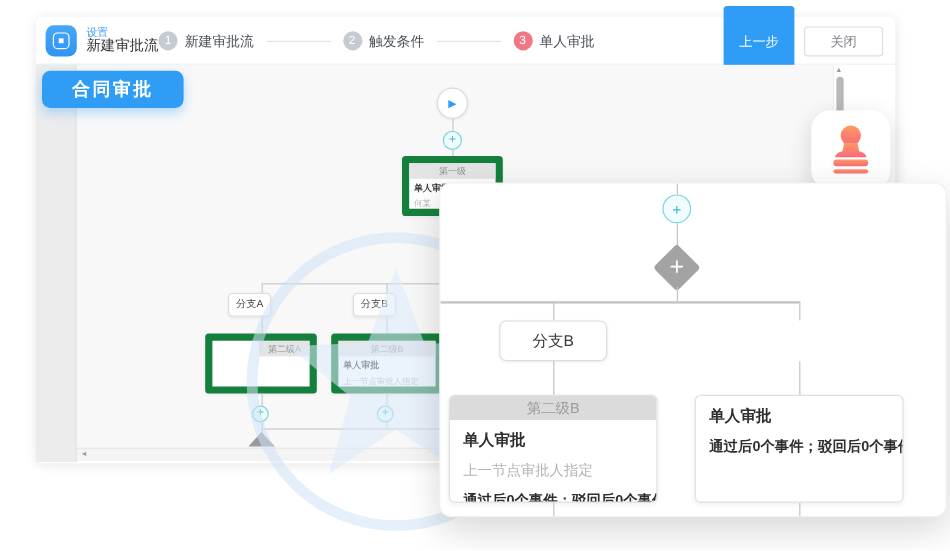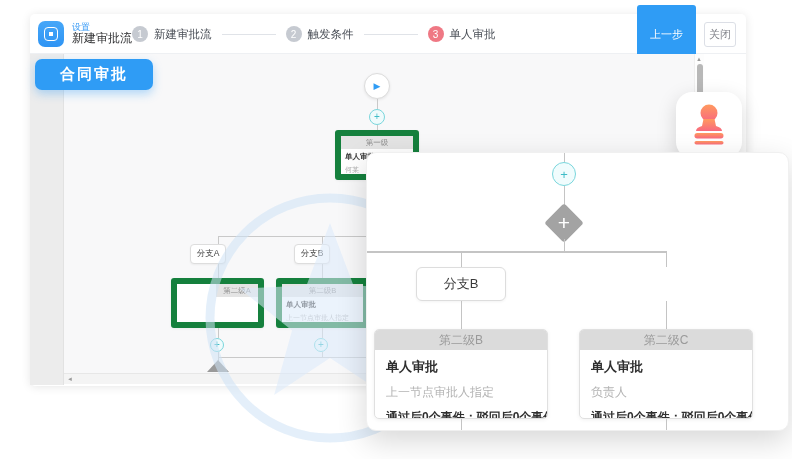--- a/index.html
+++ b/index.html
@@ -24,21 +24,21 @@
   .step { display:flex; align-items:center; gap:6px; }
   .step-circle { width:16px; height:16px; border-radius:50%; background:#c6cad1; color:#fff;
     font-size:10px; display:flex; align-items:center; justify-content:center; }
   .step-circle.active { background:#ef7884; }
   .step-label { font-size:11.5px; color:#4a4f57; }
   .step-line { width:54px; height:1px; background:#e0e3e8; margin:0 10px; }
   .topbar-actions { position:absolute; right:10px; top:0; height:40px; display:flex; align-items:center; gap:8px; }
   .btn-primary { background:#2f9cf5; color:#fff; border:none; border-radius:3px;
     font-size:11px; padding:22px 13px; cursor:pointer; }
   .btn-plain { background:#fff; color:#808289; border:1px solid #dcdfe6; border-radius:3px;
-    font-size:11px; padding:4px 4px; cursor:pointer; }
+    font-size:11px; padding:4px 21px; cursor:pointer; }
 
   
   .gutter { position:absolute; left:0; top:40px; width:34px; height:331px; background:#ececec; border-right:1px solid #e2e2e2; }
   .canvas { position:absolute; left:34px; top:40px; width:640px; height:319px; background:#f8f8f9; }
   .vscroll { position:absolute; left:664px; top:40px; width:10px; height:319px; background:#fdfdfd; border-left:1px solid #efefef; }
   .vscroll .arrow { position:absolute; left:1px; top:2px; font-size:6px; color:#9a9a9a; }
   .vscroll .thumb { position:absolute; left:2px; top:10px; width:6px; height:42px; background:#b8b8b8; border-radius:3px; }
   .hscroll { position:absolute; left:34px; top:359px; width:640px; height:11px; background:#f4f4f4; border-top:1px solid #e7e7e7; }
   .hscroll .arrow { position:absolute; left:3px; top:2px; font-size:6px; color:#9a9a9a; }
 
@@ -260,24 +260,22 @@
 
     <div class="node-lg" style="left:7px; top:176px;">
       <div class="hd">第二级B</div>
       <div class="bd">
         <div class="t1">单人审批</div>
         <div class="t2">上一节点审批人指定</div>
         <div class="t3">通过后0个事件；驳回后0个事件</div>
       </div>
     </div>
     <div class="node-lg" style="left:212px; top:176px;">
-      <div class="hd">第二级C</div>
-      <div class="bd">
-        <div class="t1">单人审批</div>
-        <div class="t2">负责人</div>
+      <div class="bd">
+        <div class="t1">单人审批</div>
         <div class="t3">通过后0个事件；驳回后0个事件</div>
       </div>
     </div>
 
     <div class="vline2" style="left:93.5px; top:266px; height:13px;"></div>
     <div class="vline2" style="left:298.5px; top:266px; height:13px;"></div>
   </div>
 
 </div>
 

